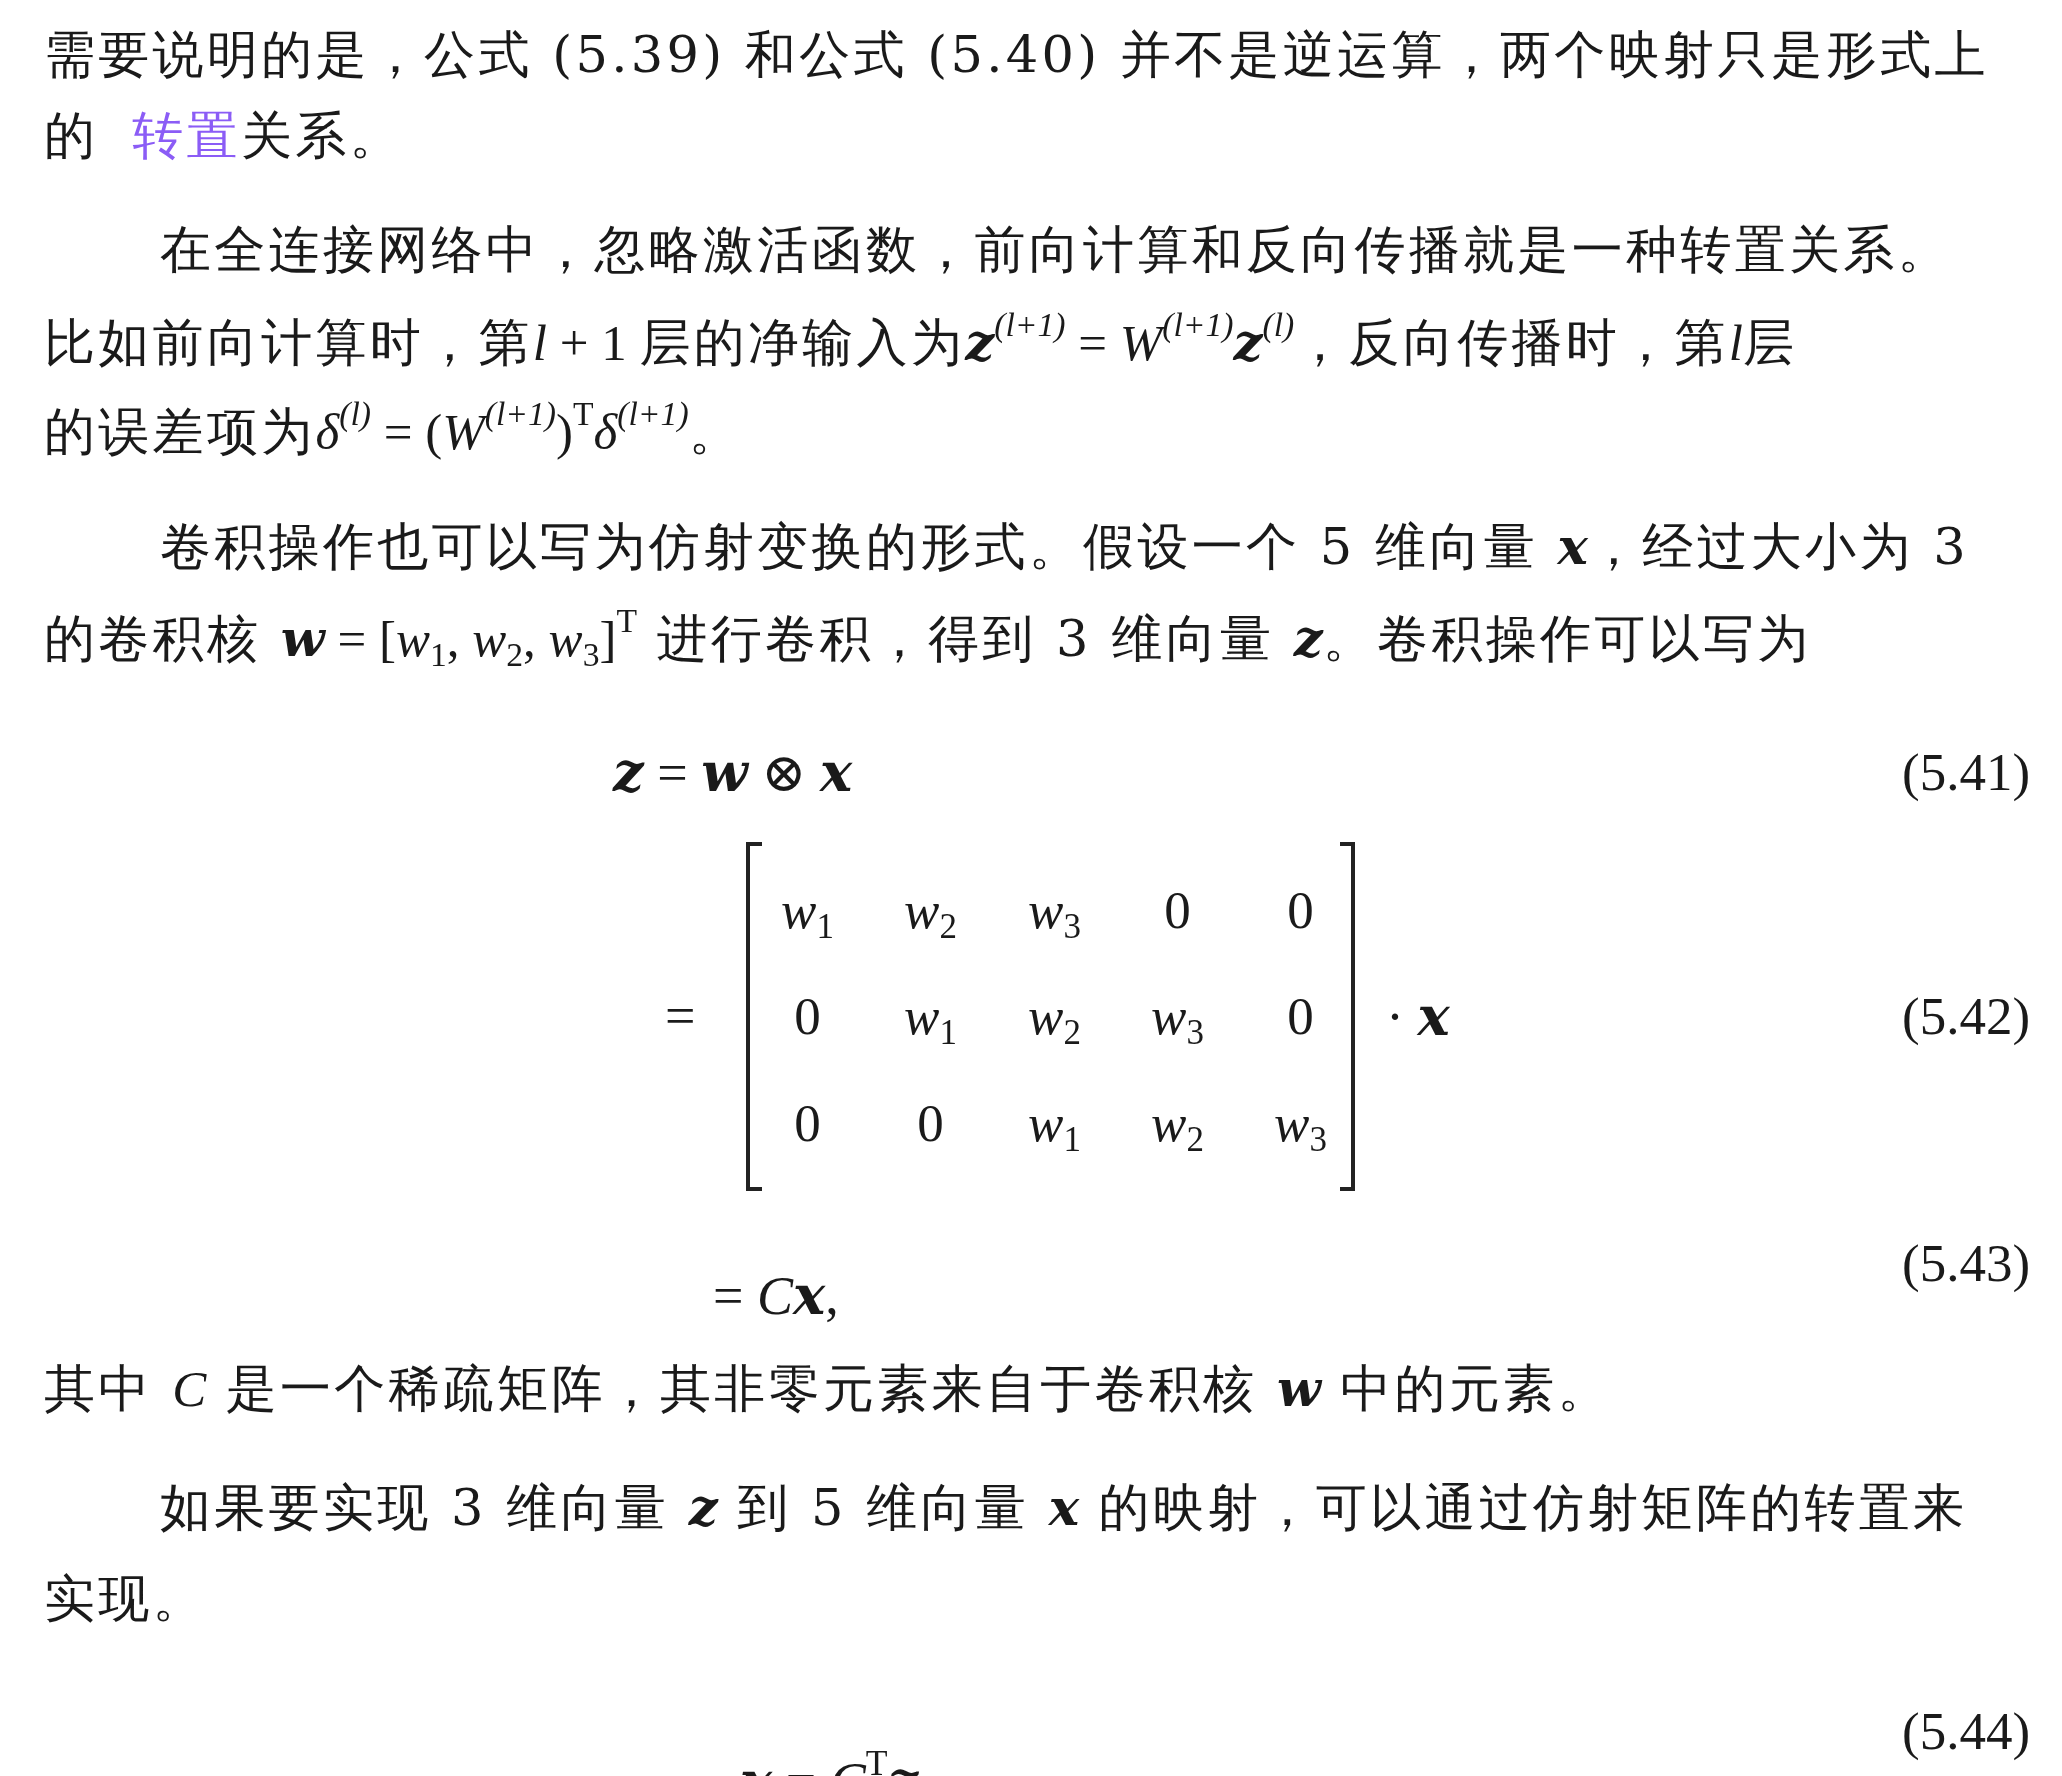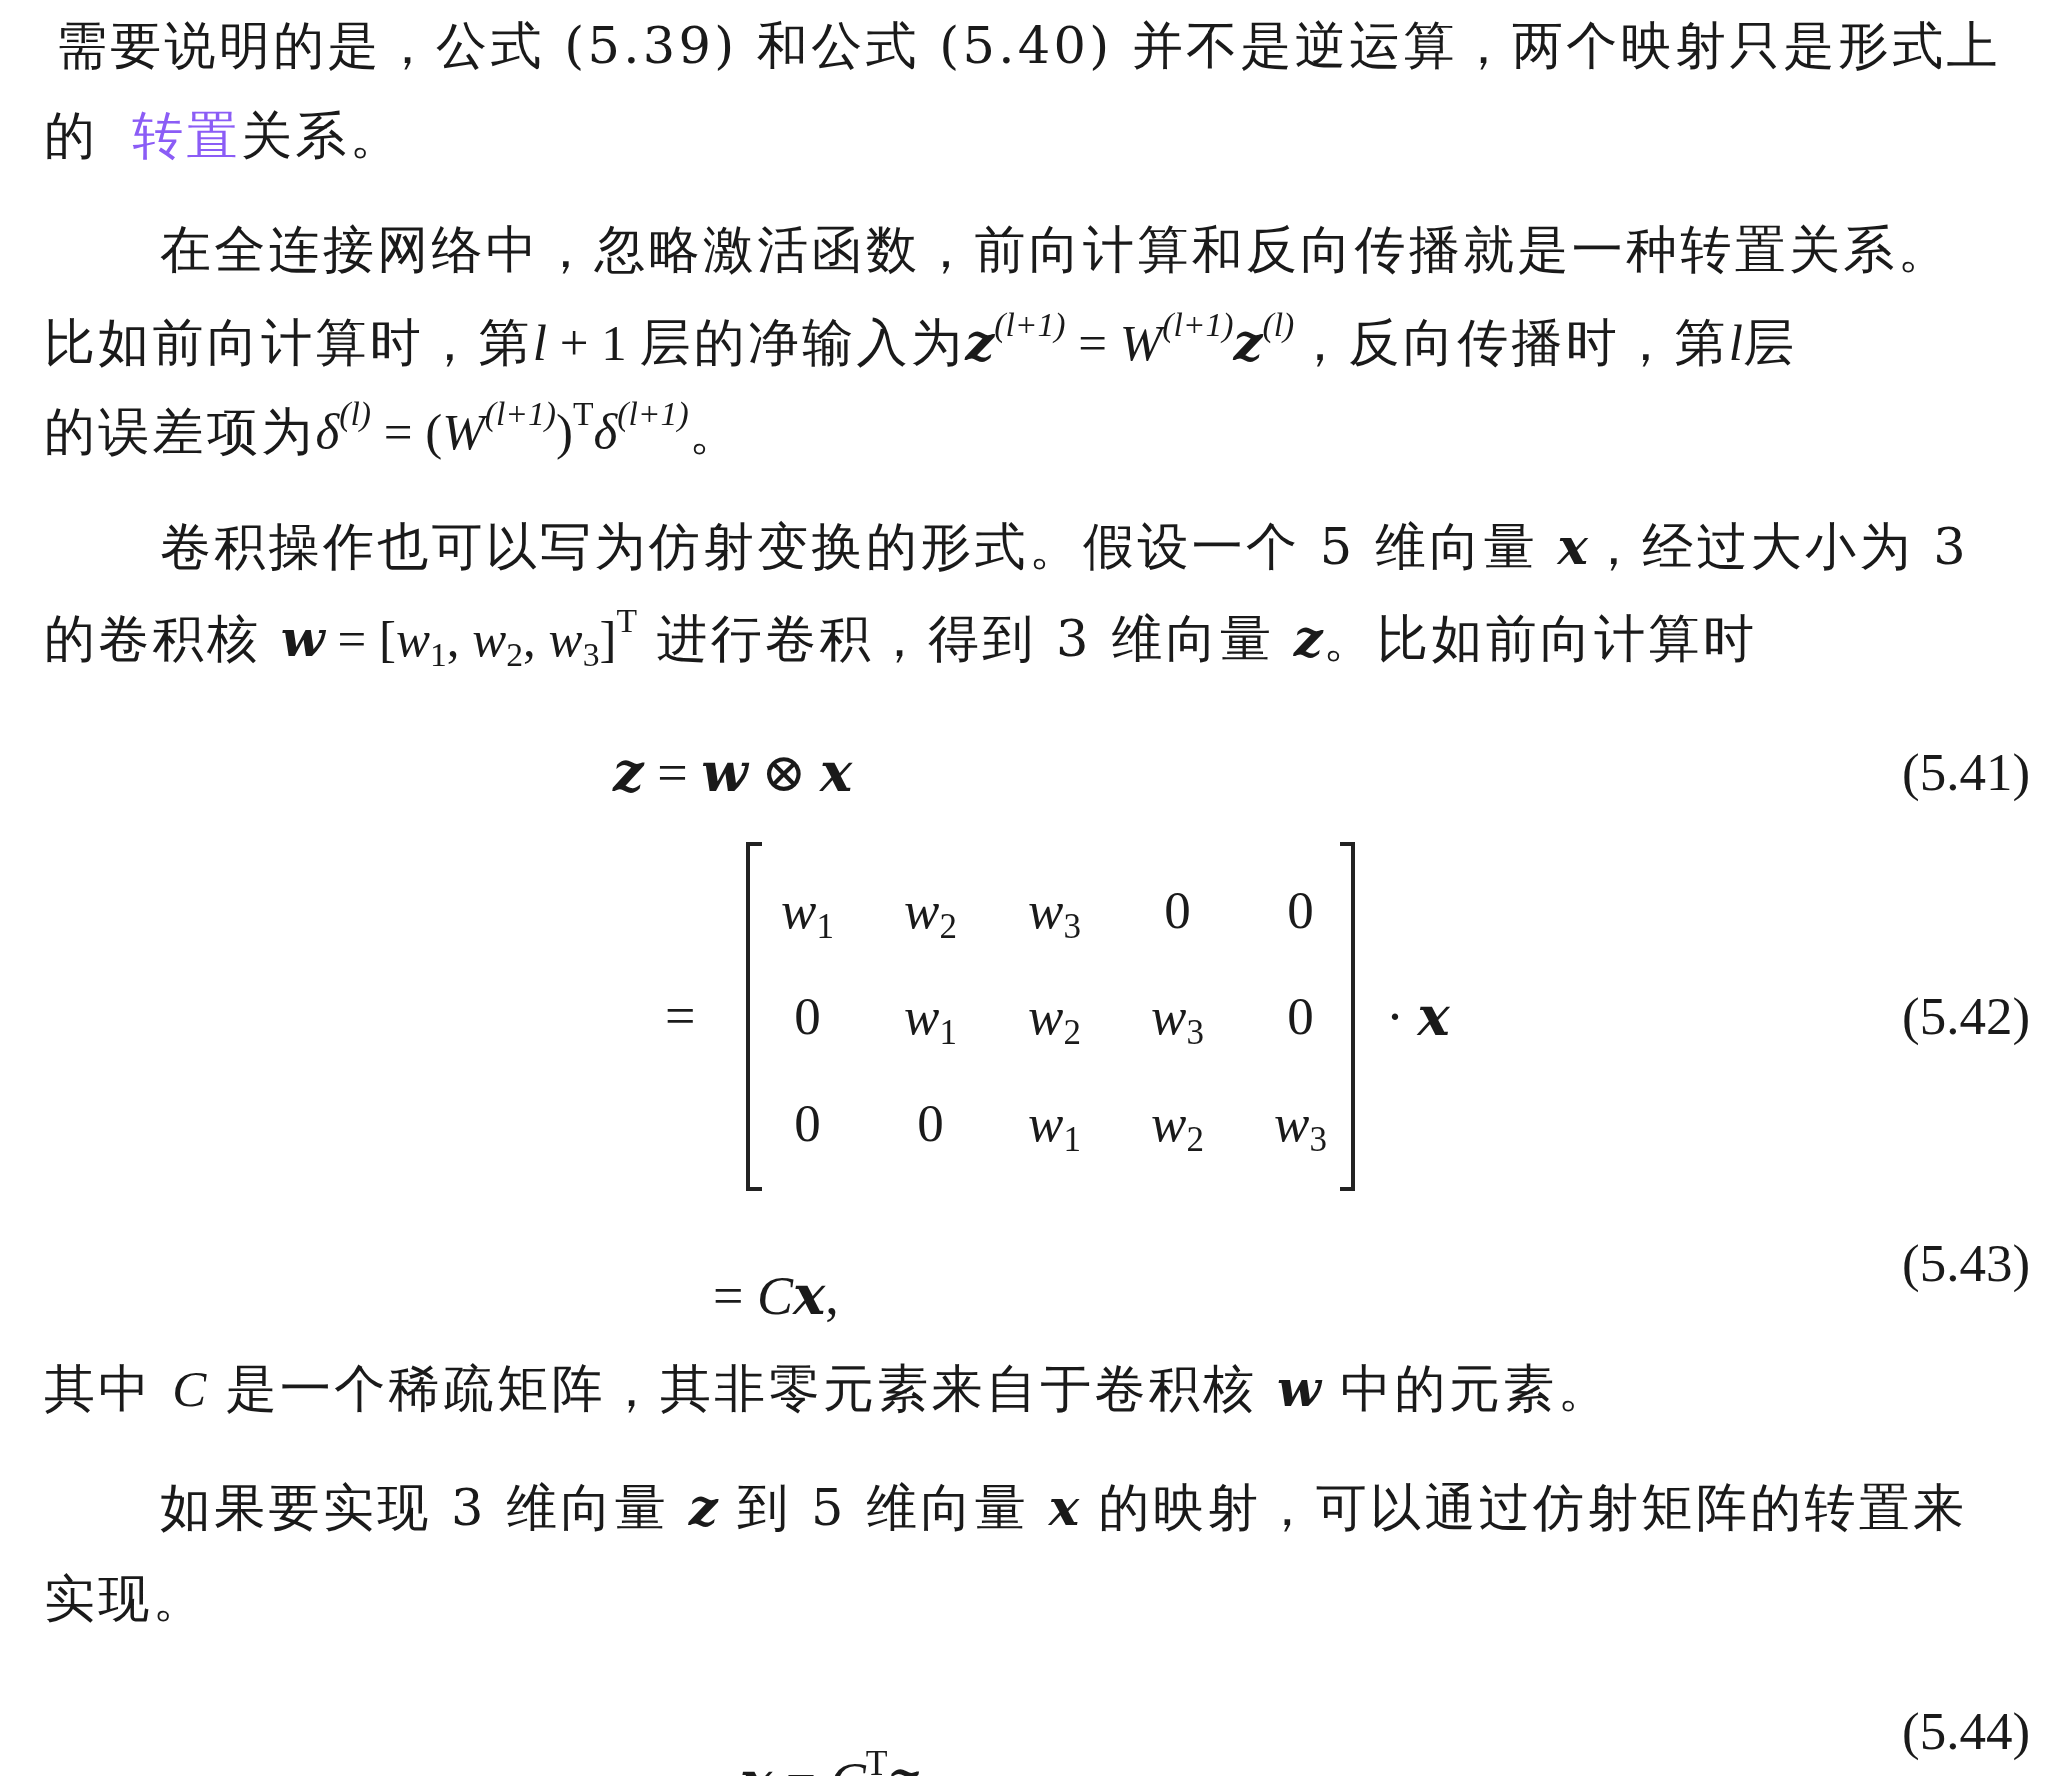--- a/index.html
+++ b/index.html
@@ -21,38 +21,38 @@
             border-top: 4.1px solid #222; border-bottom: 4.1px solid #222; box-sizing: border-box; }
   .matrix::before { left: 0; }
   .matrix::after { right: 0; }
   .mrow { position: absolute; left: 0; width: 100%; height: 66px; }
   .cell { position: absolute; width: 115px; text-align: center; font-size: 53px; line-height: 66px;
           font-family: "Liberation Serif", serif; }
 </style>
 </head>
 <body>
 
-<div class="line" style="top:13px;margin-left:12px;">需要说明的是，公式 (5.39) 和公式 (5.40) 并不是逆运算，两个映射只是形式上</div>
+<div class="line" style="top:22px;">需要说明的是，公式 (5.39) 和公式 (5.40) 并不是逆运算，两个映射只是形式上</div>
 <div class="line" style="top:103px;">
   <span>的</span><span class="hl">转置</span><span>关系。</span>
 </div>
 
 <div class="line indent" style="top:217px;">在全连接网络中，忽略激活函数，前向计算和反向传播就是一种转置关系。</div>
 <div class="line" style="top:309px;">
   <span>比如前向计算时，第</span><span class="m">l</span><span class="mr"> + 1 </span><span>层的净输入为</span><span class="mb">z</span><sup class="m">(l+1)</sup><span class="mr"> = </span><span class="m">W</span><sup class="m">(l+1)</sup><span class="mb">z</span><sup class="m">(l)</sup><span>，反向传播时，第</span><span class="m">l</span><span>层</span>
 </div>
 <div class="line" style="top:399px;">
   <span>的误差项为</span><span class="m">δ</span><sup class="m">(l)</sup><span class="mr"> = (</span><span class="m">W</span><sup class="m">(l+1)</sup><span class="mr">)</span><sup class="mr">T</sup><span class="m">δ</span><sup class="m">(l+1)</sup><span>。</span>
 </div>
 
 <div class="line indent" style="top:513px;">
   <span>卷积操作也可以写为仿射变换的形式。假设一个 5 维向量</span> <span class="mb">x</span><span>，经过大小为 3</span>
 </div>
 <div class="line" style="top:605px;">
-  <span>的卷积核</span> <span class="mb">w</span><span class="mr"> = [</span><span class="m">w</span><sub class="mr">1</sub><span class="mr">, </span><span class="m">w</span><sub class="mr">2</sub><span class="mr">, </span><span class="m">w</span><sub class="mr">3</sub><span class="mr">]</span><sup class="mr">T</sup><span> 进行卷积，得到 3 维向量</span> <span class="mb">z</span><span>。比如前向计算时</span>
+  <span>的卷积核</span> <span class="mb">w</span><span class="mr"> = [</span><span class="m">w</span><sub class="mr">1</sub><span class="mr">, </span><span class="m">w</span><sub class="mr">2</sub><span class="mr">, </span><span class="m">w</span><sub class="mr">3</sub><span class="mr">]</span><sup class="mr">T</sup><span> 进行卷积，得到 3 维向量</span> <span class="mb">z</span><span>。卷积操作可以写为</span>
 </div>
 
 <div class="eq" style="left:613px; top:739px;">
   <span class="mb">z</span><span class="mr"> = </span><span class="mb">w</span><span class="mr"> ⊗ </span><span class="mb">x</span>
 </div>
 <div class="eqnum" style="top:739px;">(5.41)</div>
 
 <div class="eq" style="left:665px; top:983px;">=</div>
 <div class="matrix">
   <div class="mrow" style="top:35px;">

